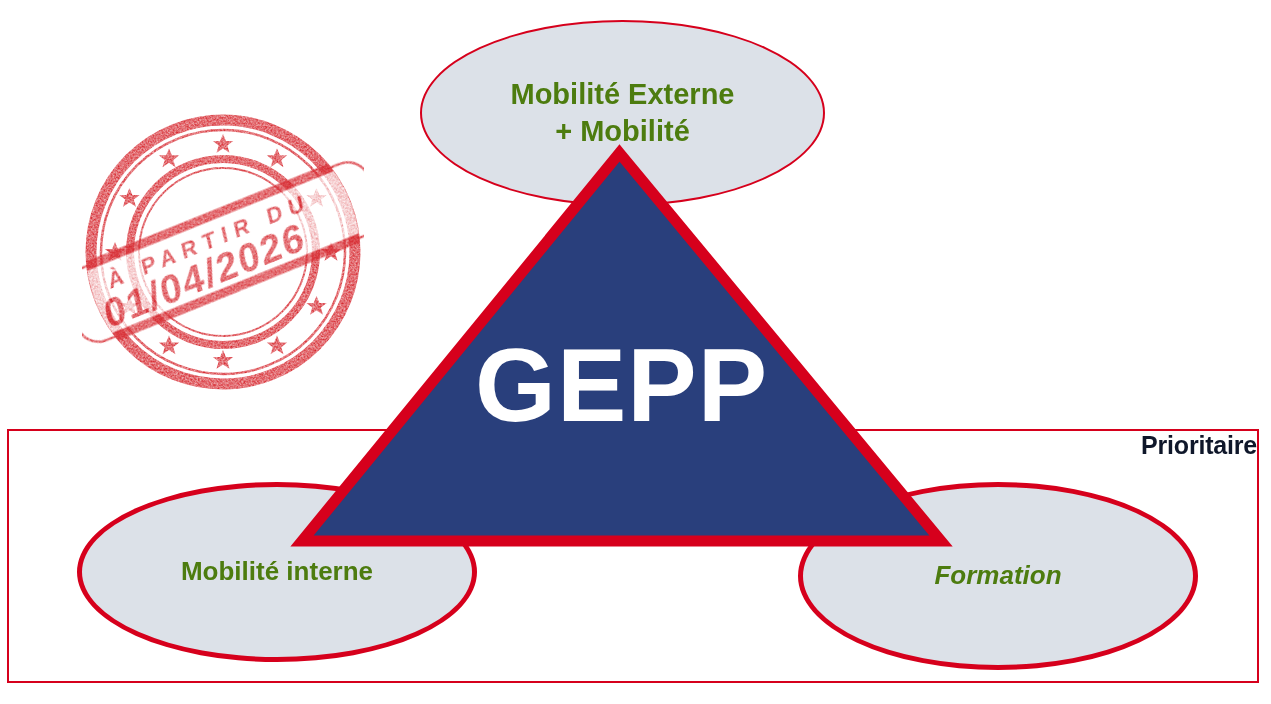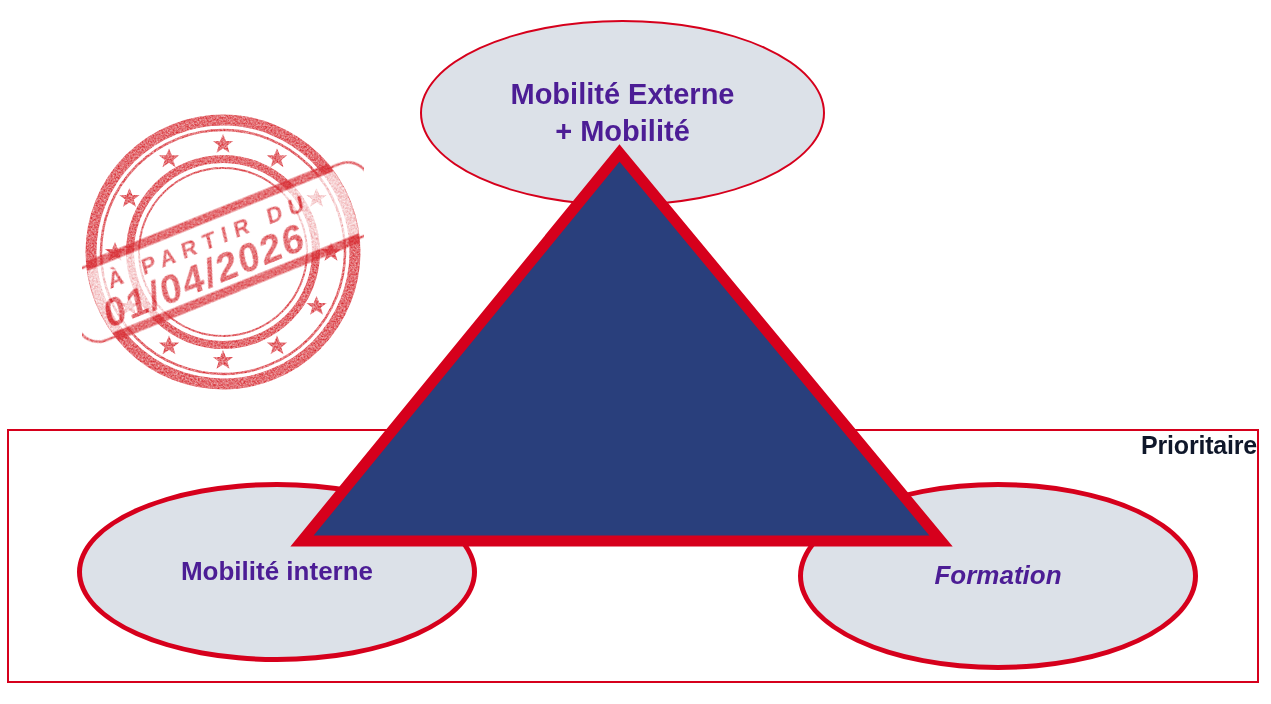--- a/index.html
+++ b/index.html
@@ -44,21 +44,21 @@
 
   
   .ellipse {
     position: absolute;
     background: #dce1e8;
     border-radius: 50%;
     display: flex;
     align-items: center;
     justify-content: center;
     text-align: center;
-    color: #4c1d95;
+    color: #4d7c0f;
     font-weight: bold;
     box-sizing: border-box;
   }
   .ellipse-text {
     line-height: 1.28;
     padding: 0 14px;
   }
 
   #ellipse-top {
     left: 420px;
@@ -149,20 +149,21 @@
     <div class="ellipse-text">
       <span>Formation</span>
     </div>
   </div>
 
   <div id="triangle-wrap">
     <svg width="663" height="412" viewBox="0 0 663 412" aria-hidden="true">
       <polygon points="329.5,12 651,400 12,400" fill="#293f7c" stroke="#d6001c" stroke-width="11" stroke-linejoin="miter"></polygon>
     </svg>
   </div>
+  <div class="triangle-label">GEPP</div>
 
   <div id="stamp">
     <svg width="282" height="280" viewBox="0 0 282 280" aria-hidden="true">
       <defs>
         <clipPath id="stampClip">
           <circle cx="141" cy="140" r="137"></circle>
         </clipPath>
         <filter id="grunge" x="-20%" y="-20%" width="140%" height="140%">
           <feTurbulence type="fractalNoise" baseFrequency="0.55" numOctaves="4" seed="7" result="noise"></feTurbulence>
           <feColorMatrix in="noise" type="matrix" values="0 0 0 0 0  0 0 0 0 0  0 0 0 0 0  0.9 0 0 0 -0.12" result="mask"></feColorMatrix>

